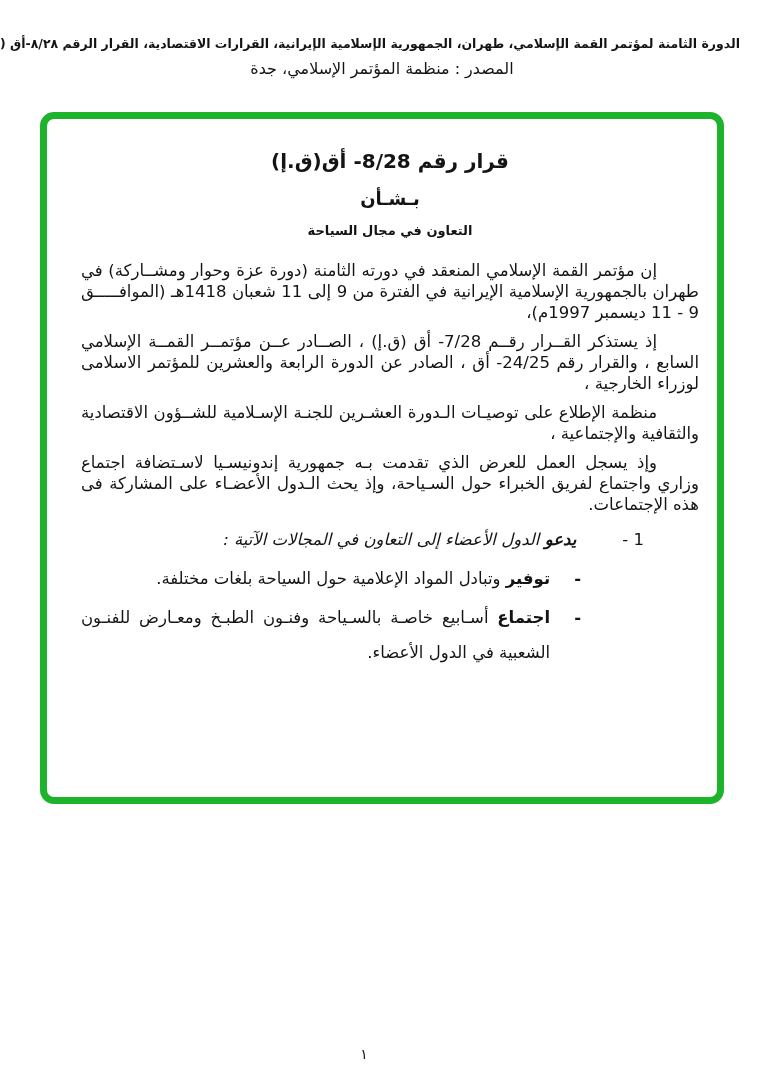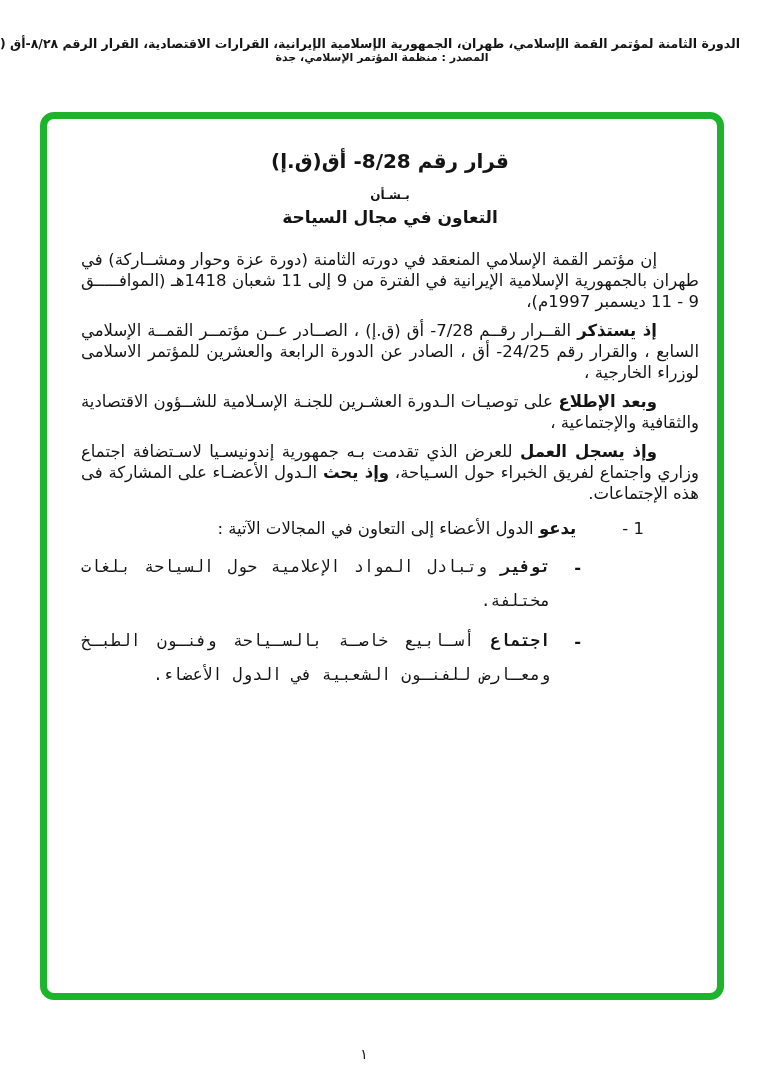--- a/index.html
+++ b/index.html
@@ -5,53 +5,53 @@
   html,body{margin:0;padding:0;background:#ffffff;}
   body{
     width:764px;height:1082px;position:relative;overflow:hidden;
     font-family:"DejaVu Sans",sans-serif;color:#141414;
   }
   .page{position:absolute;inset:0;background:#ffffff;}
 
   
   .top-header{position:absolute;top:36px;left:24px;right:24px;text-align:center;direction:rtl;}
   .hdr-line1{font-size:12.5px;font-weight:bold;white-space:nowrap;letter-spacing:0.2px;}
-  .hdr-line2{font-size:11px;font-weight:bold;}
+  .hdr-line2{font-size:16px;font-weight:normal;margin-top:8px;}
 
   
   .green-box{
-    position:absolute;left:40px;top:112px;width:684px;height:888px;
+    position:absolute;left:40px;top:112px;width:684px;height:692px;
     box-sizing:border-box;border:7px solid #1db32b;border-radius:14px;
     padding:30px 18px 0 34px;direction:rtl;background:#ffffff;
   }
 
   .title-block{text-align:center;margin-bottom:22px;}
   .title-1{font-size:20px;font-weight:bold;margin-bottom:15px;}
-  .title-2{font-size:12px;font-weight:bold;margin-bottom:5px;letter-spacing:2px;}
-  .title-3{font-size:17px;font-weight:bold;}
+  .title-2{font-size:18px;font-weight:bold;margin-bottom:14px;letter-spacing:2px;}
+  .title-3{font-size:13px;font-weight:bold;}
 
   .para{
     font-size:16.5px;line-height:21px;text-align:justify;
     margin:0 0 8px 0;text-indent:42px;
   }
-  .para b{font-weight:bold;}
+  .para b{font-weight:normal;}
 
   .num-row{
     display:flex;align-items:flex-start;gap:46px;
     padding-right:55px;font-size:16.5px;line-height:34.5px;margin:6px 0 4px 0;
   }
   .num-label{white-space:nowrap;}
-  .num-text{flex:1;}
+  .num-text{flex:1;font-style:italic;}
 
   .bullet-row{
     display:flex;align-items:flex-start;gap:24px;
     padding-right:118px;font-size:16.5px;line-height:34.5px;margin-bottom:5px;
   }
   .bullet-dash{font-weight:bold;}
-  .bullet-text{flex:1;text-align:justify;font-family:Liberation Mono, monospace;}
+  .bullet-text{flex:1;text-align:justify;}
 
   .page-num{
     position:absolute;top:1046px;left:0;right:36px;text-align:center;
     font-size:14px;direction:rtl;
   }
 </style>
 </head>
 <body>
 
 <div class="page">
@@ -68,21 +68,21 @@
       <div class="title-2">بـشـأن</div>
       <div class="title-3">التعاون في مجال السياحة</div>
     </div>
 
     <p class="para"><span>إن مؤتمر القمة الإسلامي المنعقد في دورته الثامنة (دورة عزة وحوار ومشــاركة) في طهران بالجمهورية الإسلامية الإيرانية في الفترة من 9 إلى 11 شعبان 1418هـ (الموافـــــق 9 - 11 ديسمبر 1997م)،</span></p>
 
     <p class="para"><b>إذ يستذكر</b><span> القــرار رقــم 7/28- أق (ق.إ) ، الصــادر عــن مؤتمــر القمــة الإسلامي السابع ، والقرار رقم 24/25- أق ، الصادر عن الدورة الرابعة والعشرين للمؤتمر الاسلامى لوزراء الخارجية ،</span></p>
 
 
 
-    <p class="para"><b>وبعد الإطلاع</b><span> على توصيـات الـدورة العشـرين للجنـة الإسـلامية للشــؤون الاقتصادية والثقافية والإجتماعية ،</span></p>
+    <p class="para"><b>منظمة الإطلاع</b><span> على توصيـات الـدورة العشـرين للجنـة الإسـلامية للشــؤون الاقتصادية والثقافية والإجتماعية ،</span></p>
 
     <p class="para"><b>وإذ يسجل العمل</b><span> للعرض الذي تقدمت بـه جمهورية إندونيسـيا لاسـتضافة اجتماع وزاري واجتماع لفريق الخبراء حول السـياحة، </span><b>وإذ يحث</b><span> الـدول الأعضـاء على المشاركة فى هذه الإجتماعات.</span></p>
 
     <div class="num-row">
       <span class="num-label">1 -</span>
       <span class="num-text"><b>يدعو</b><span> الدول الأعضاء إلى التعاون في المجالات الآتية :</span></span>
     </div>
 
     <div class="bullet-row">
       <span class="bullet-dash">-</span>

